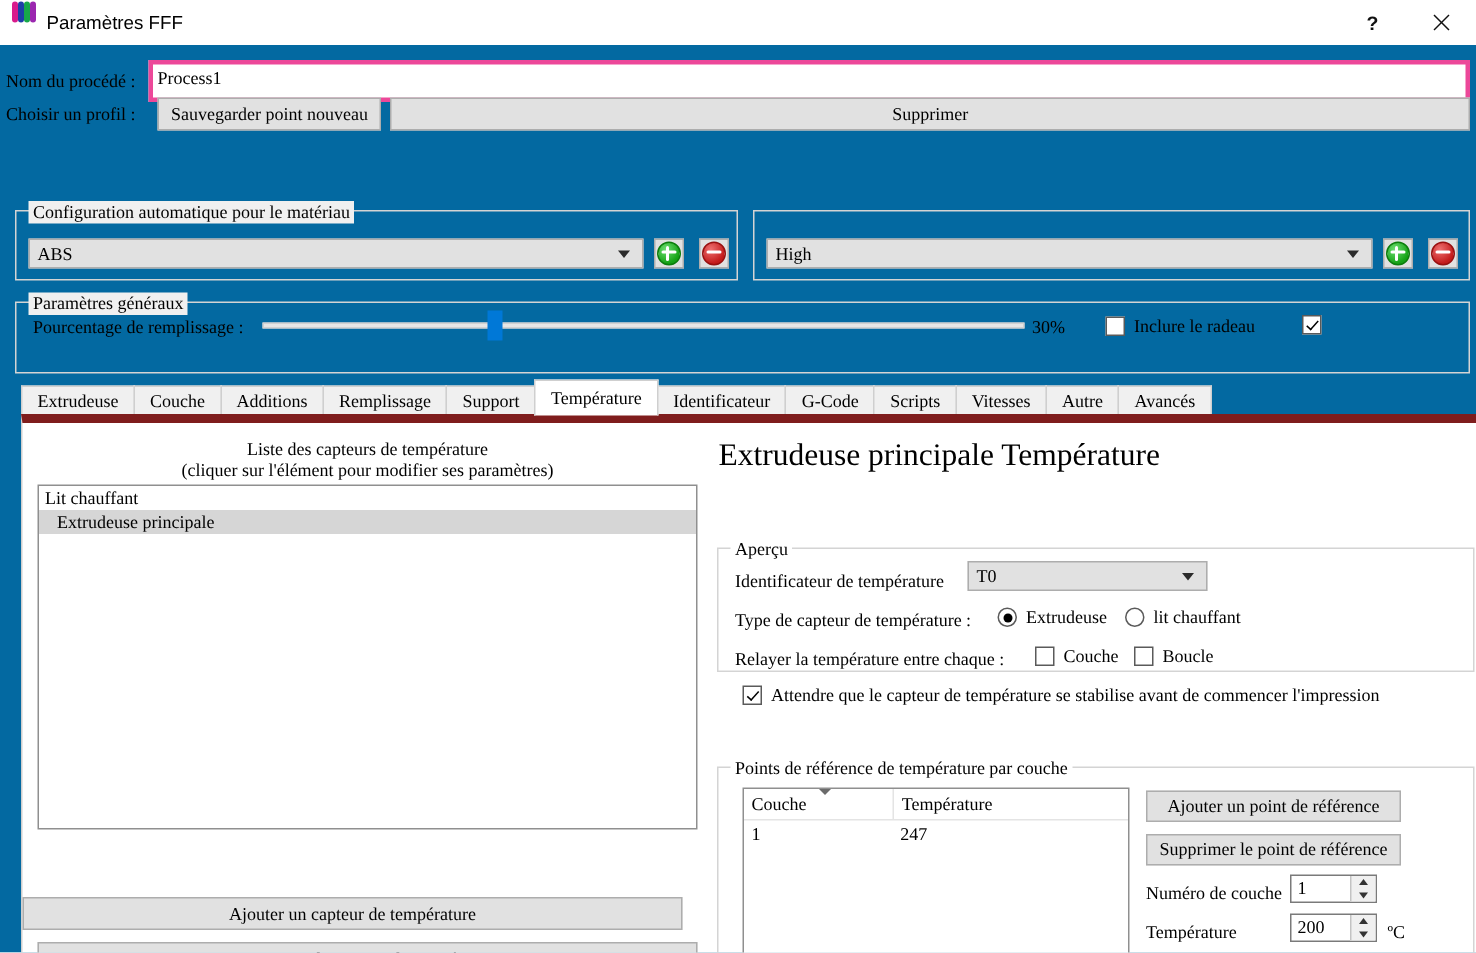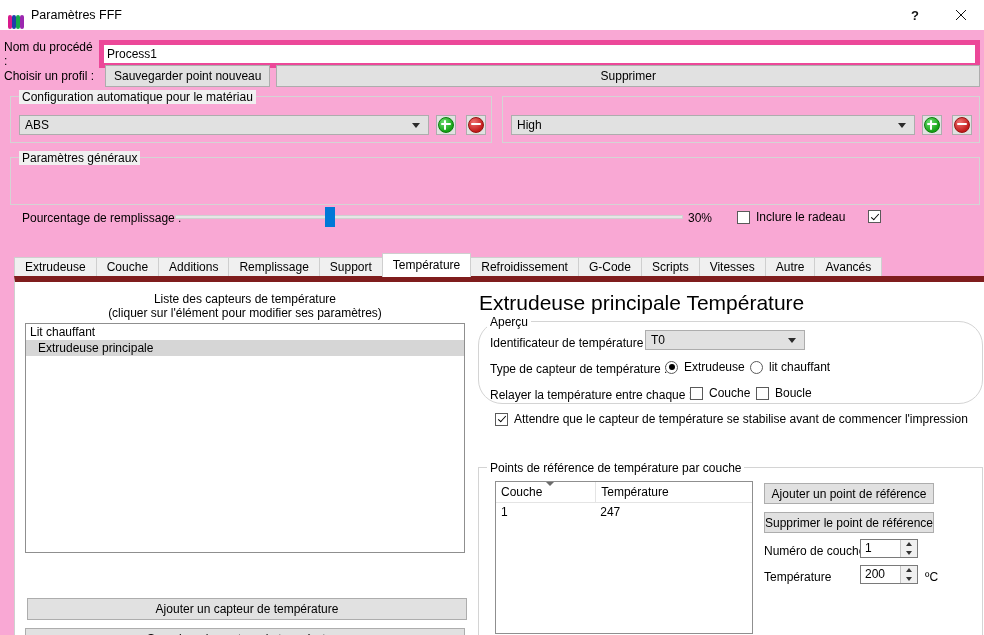--- a/index.html
+++ b/index.html
@@ -15,21 +15,21 @@
     color: #000;
     overflow: hidden;
     position: relative;
   }
 
   
   .titlebar {
     height: 30px;
     background: #ffffff;
     display: flex;
-    align-items: flex-end;
+    align-items: flex-start;
     position: relative;
   }
   .title-icon {
     width: 16px;
     height: 16px;
     margin-left: 8px;
     margin-right: 7px;
     position: relative;
     flex: none;
   }
@@ -69,37 +69,38 @@
   .win-btn.help { font-weight: bold; font-size: 13px; }
   .win-btn.close svg { display: block; }
 
   
   .content {
     position: absolute;
     top: 30px;
     left: 0;
     right: 0;
     bottom: 0;
-    background: #f9a8d4;
+    background: #0369a1;
+    font-family: Liberation Serif, serif;
   }
 
   .row-label {
     font-size: 12px;
     color: #000;
   }
 
   
   .toprow {
     position: absolute;
     display: flex;
     align-items: center;
   }
   .textinput {
     background: #ffffff;
-    border: 5px solid #ec4899;
+    border: 3px solid #ec4899;
     height: 28px;
     line-height: 18px;
     padding: 0 2px 0 3px;
     font-size: 12px;
     box-sizing: border-box;
     color: #000;
   }
   .combo {
     background: #e1e1e1;
     border: 1px solid #adadad;
@@ -134,20 +135,21 @@
     padding: 0 8px;
     color: #000;
     white-space: nowrap;
   }
 
   
   .group {
     position: absolute;
     border: 1px solid #d4d4d4;
     box-sizing: border-box;
+    margin-top: 44px;
   }
   .group > .legend {
     position: absolute;
     top: -7px;
     left: 8px;
     background: #f0f0f0;
     padding: 0 3px;
     font-size: 12px;
     color: #000;
     white-space: nowrap;
@@ -507,46 +509,46 @@
     <span class="cb checked"></span>
   </div>
 
   <div class="tabstrip">
     <div class="tab">Extrudeuse</div>
     <div class="tab">Couche</div>
     <div class="tab">Additions</div>
     <div class="tab">Remplissage</div>
     <div class="tab">Support</div>
     <div class="tab active">Température</div>
-    <div class="tab">Refroidissement</div>
+    <div class="tab">Identificateur</div>
     <div class="tab">G-Code</div>
     <div class="tab">Scripts</div>
     <div class="tab">Vitesses</div>
     <div class="tab">Autre</div>
     <div class="tab">Avancés</div>
   </div>
 
   <div class="tabpanel">
 
     <div class="caption" style="left:10px; top:10px; width:440px;">
       <div>Liste des capteurs de température</div>
       <div>(cliquer sur l'élément pour modifier ses paramètres)</div>
     </div>
 
     <div class="listbox" style="left:10px; top:41px; width:440px; height:230px;">
       <div class="listitem">Lit chauffant</div>
       <div class="listitem selected">Extrudeuse principale</div>
     </div>
 
-    <div class="wbtn" style="left:12px; top:316px; width:440px; height:22px;">Ajouter un capteur de température</div>
+    <div class="wbtn" style="left:0; top:316px; width:440px; height:22px;">Ajouter un capteur de température</div>
     <div class="wbtn" style="left:10px; top:346px; width:440px; height:22px;">Supprimer le capteur de température</div>
 
     <div class="bigtitle" style="left:464px; top:9px;">Extrudeuse principale Température</div>
 
-    <div class="group white" style="left:463px; top:39px; width:505px; height:83px;border-radius:24px;">
+    <div class="group white" style="left:463px; top:39px; width:505px; height:83px;">
       <div class="legend">Aperçu</div>
 
       <div class="row-label" style="position:absolute; left:11px; top:14px;">Identificateur de température</div>
       <div class="combo" style="position:absolute; left:166px; top:8px; width:160px;">
         <span>T0</span>
         <span class="arrow"></span>
       </div>
 
       <div class="row-label" style="position:absolute; left:11px; top:40px;">Type de capteur de température :</div>
       <div class="cbrow" style="position:absolute; left:186px; top:38px;">

